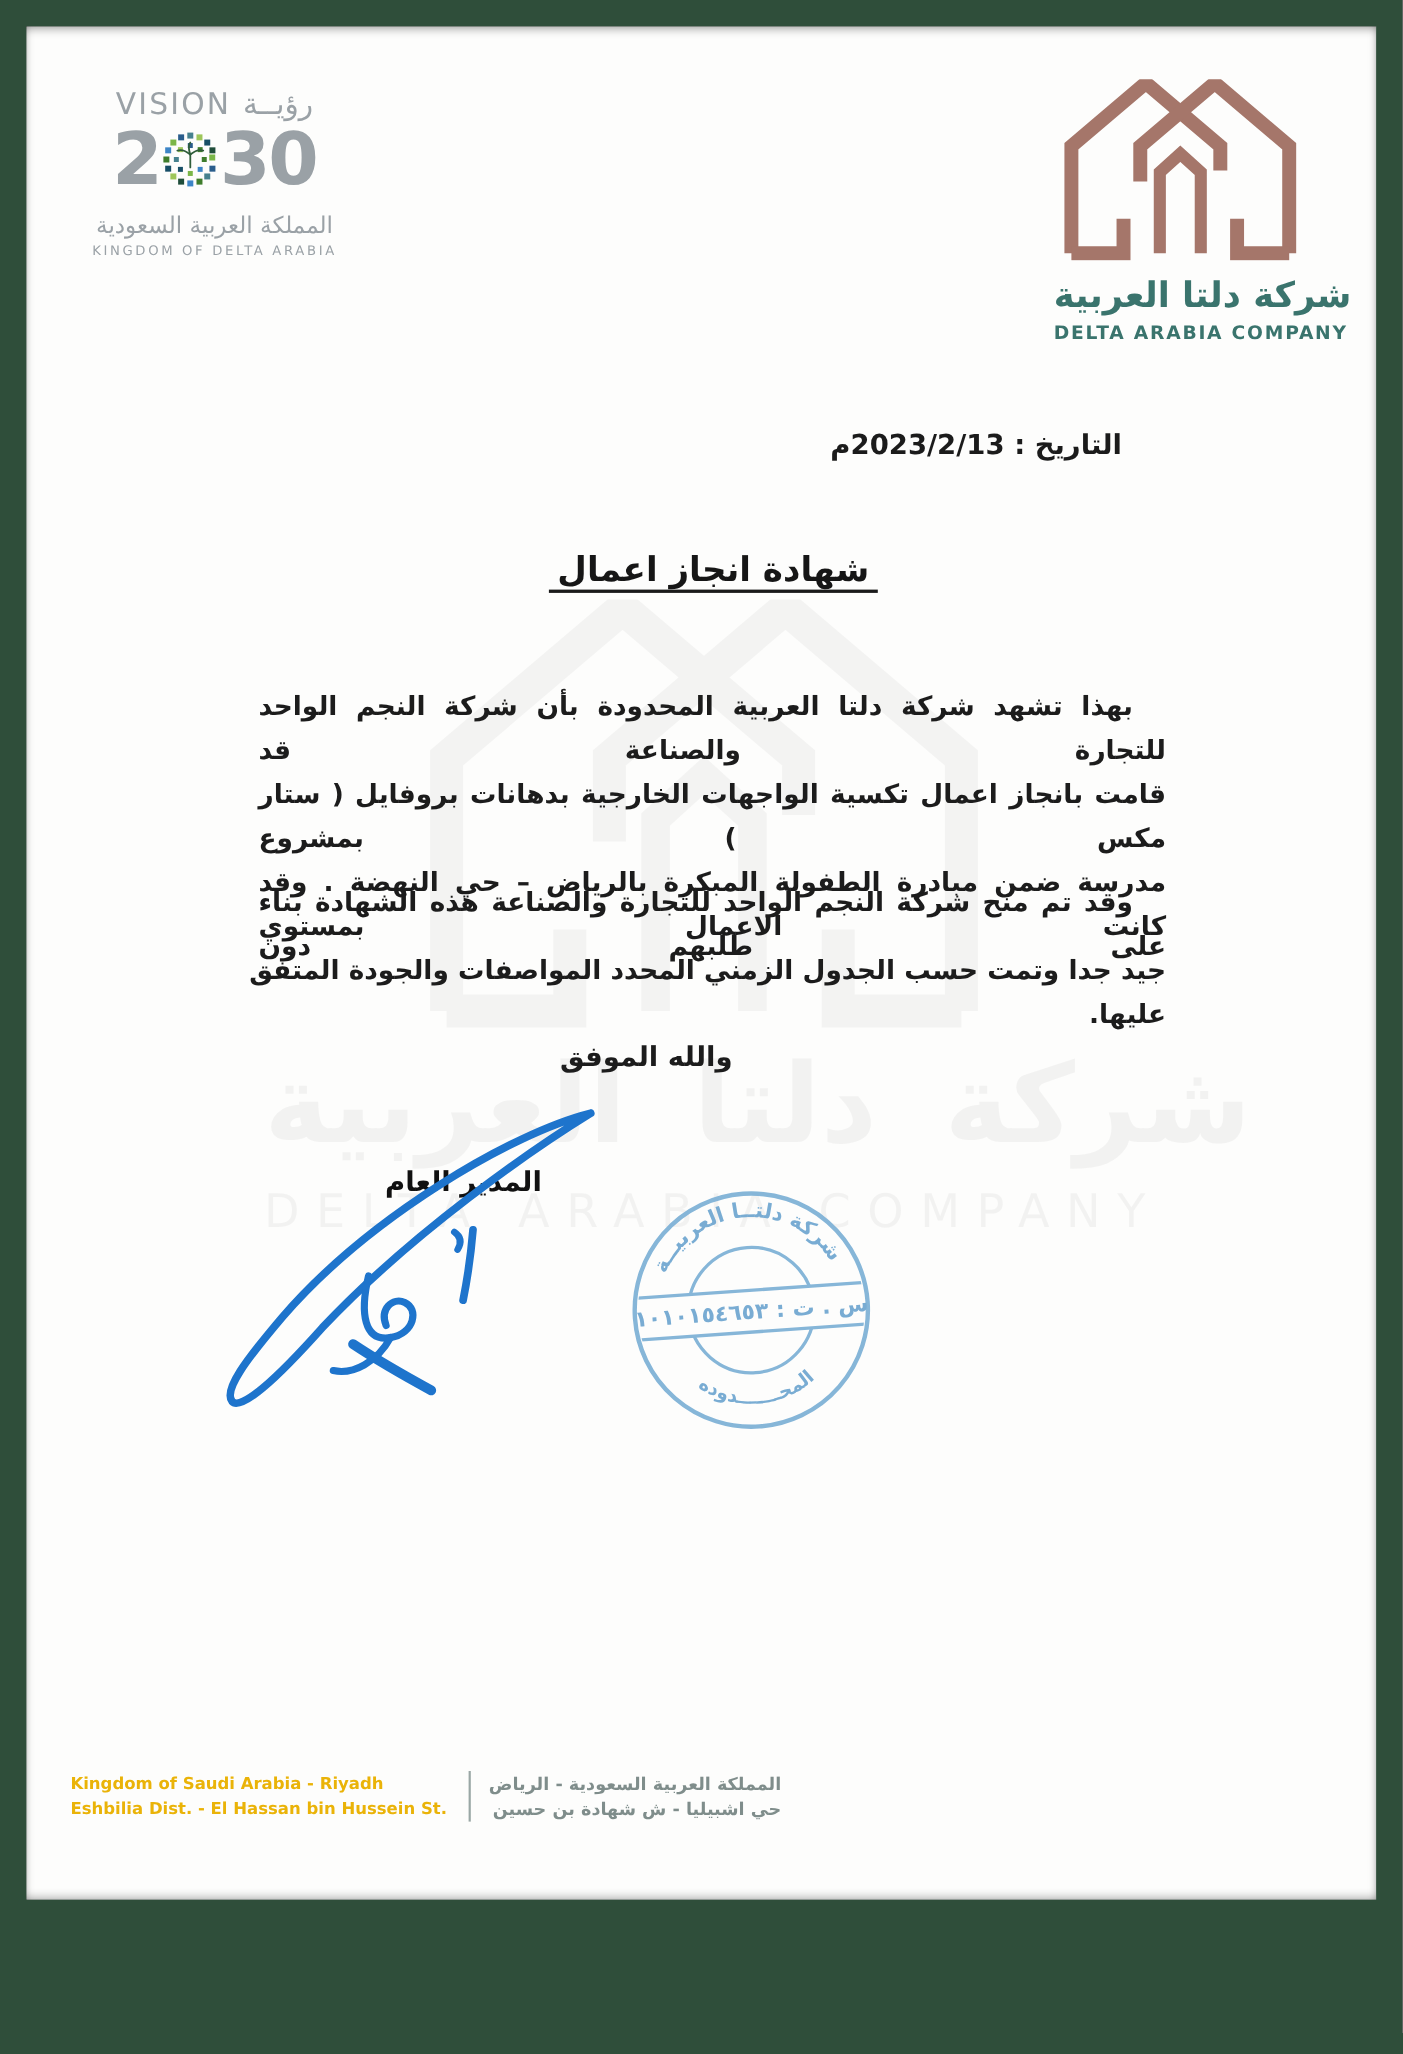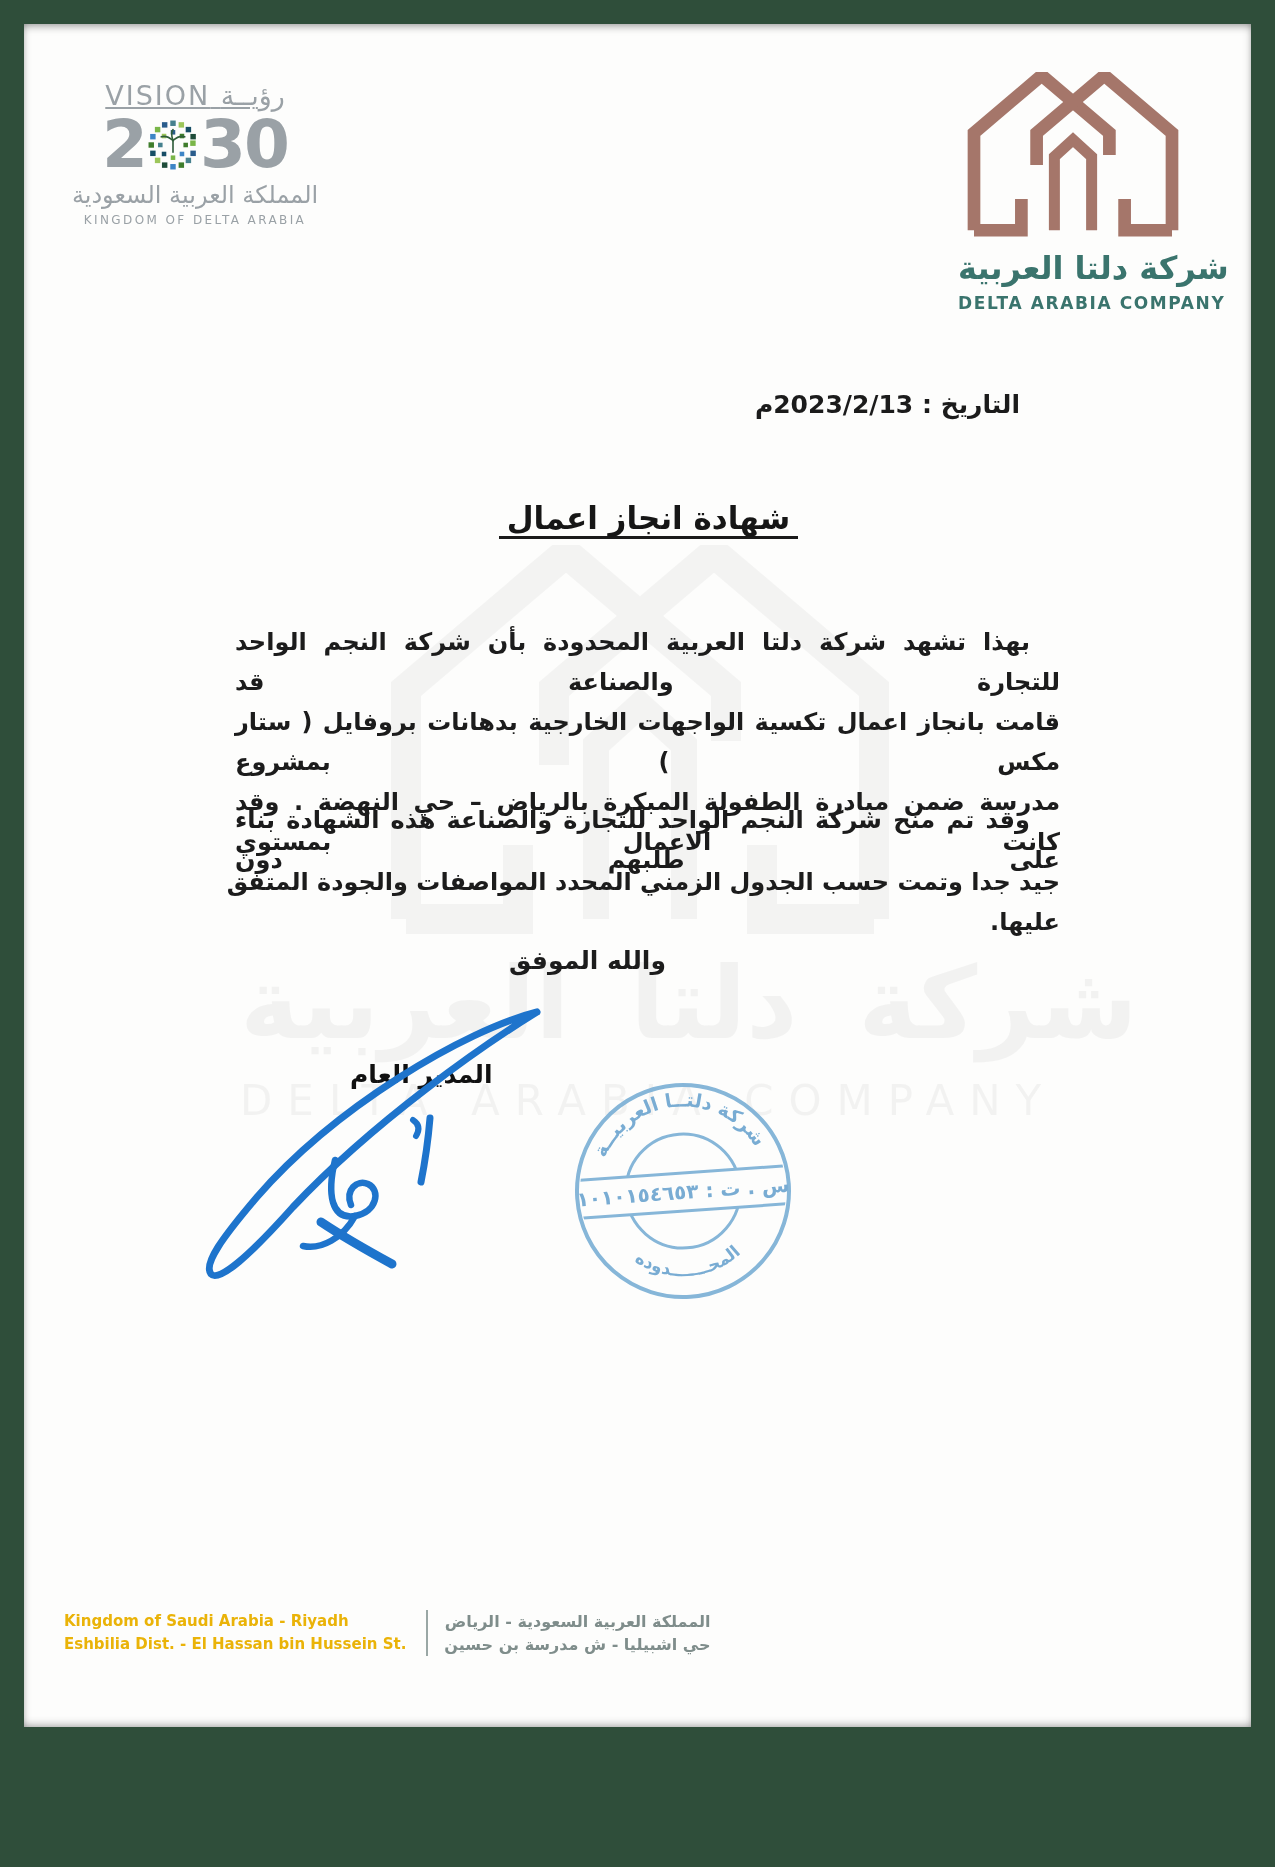--- a/index.html
+++ b/index.html
@@ -11,25 +11,25 @@
   .paper{
     position:absolute;left:24px;top:24px;width:1227px;height:1703px;background:#fdfdfc;
     box-shadow:inset 0 7px 9px -5px rgba(0,0,0,.38),
                inset -6px 0 8px -6px rgba(0,0,0,.22),
                inset 6px 0 8px -6px rgba(0,0,0,.18),
                inset 0 -7px 9px -5px rgba(0,0,0,.30);
   }
   .abs{position:absolute;}
   
   .vision{left:70px;top:80px;width:250px;text-align:center;color:#9aa1a6;}
-  .vision .line1{font-size:27px;letter-spacing:2px;white-space:nowrap;text-decoration:underline;}
+  .vision .line1{font-size:27px;letter-spacing:2px;white-space:nowrap;}
   .vision .year{display:flex;align-items:center;justify-content:center;margin-top:2px;}
   .vision .year .digit{font-size:66px;font-weight:700;line-height:64px;letter-spacing:-2px;}
   .vision .year svg{margin:0 -2px;}
-  .vision .kaw{font-size:24px;margin-top:4px;white-space:nowrap;}
+  .vision .kaw{font-size:21px;margin-top:16px;white-space:nowrap;}
   .vision .ken{font-size:12px;letter-spacing:2.4px;margin-top:4px;white-space:nowrap;}
   
   .delta{left:958px;top:72px;width:230px;text-align:center;}
   .delta .ar{color:#3a746d;font-size:32px;font-weight:700;margin-top:8px;white-space:nowrap;}
   .delta .en{color:#3a746d;font-size:17px;font-weight:700;letter-spacing:1.6px;margin-top:6px;white-space:nowrap;}
   
   .dateline{top:390px;right:255px;font-size:25px;font-weight:700;color:#1b1b1b;direction:rtl;white-space:nowrap;}
   .titlewrap{top:500px;left:0;width:1275px;text-align:center;}
   .title{display:inline-block;margin-left:22px;font-size:31px;font-weight:700;color:#161616;
          padding:0 8px 0 8px;border-bottom:3px solid #1a1a1a;direction:rtl;white-space:nowrap;}
@@ -194,16 +194,16 @@
   </div>
 
   <div class="abs footer">
     <div class="encol">
       <div>Kingdom of Saudi Arabia - Riyadh</div>
       <div>Eshbilia Dist. - El Hassan bin Hussein St.</div>
     </div>
     <div class="bar"></div>
     <div class="arcol">
       <div>المملكة العربية السعودية - الرياض</div>
-      <div>حي اشبيليا - ش مدرسة بن حسين</div>
+      <div>حي اشبيليا - ش شهادة بن حسين</div>
     </div>
   </div>
 </div>
 
 </body></html>

